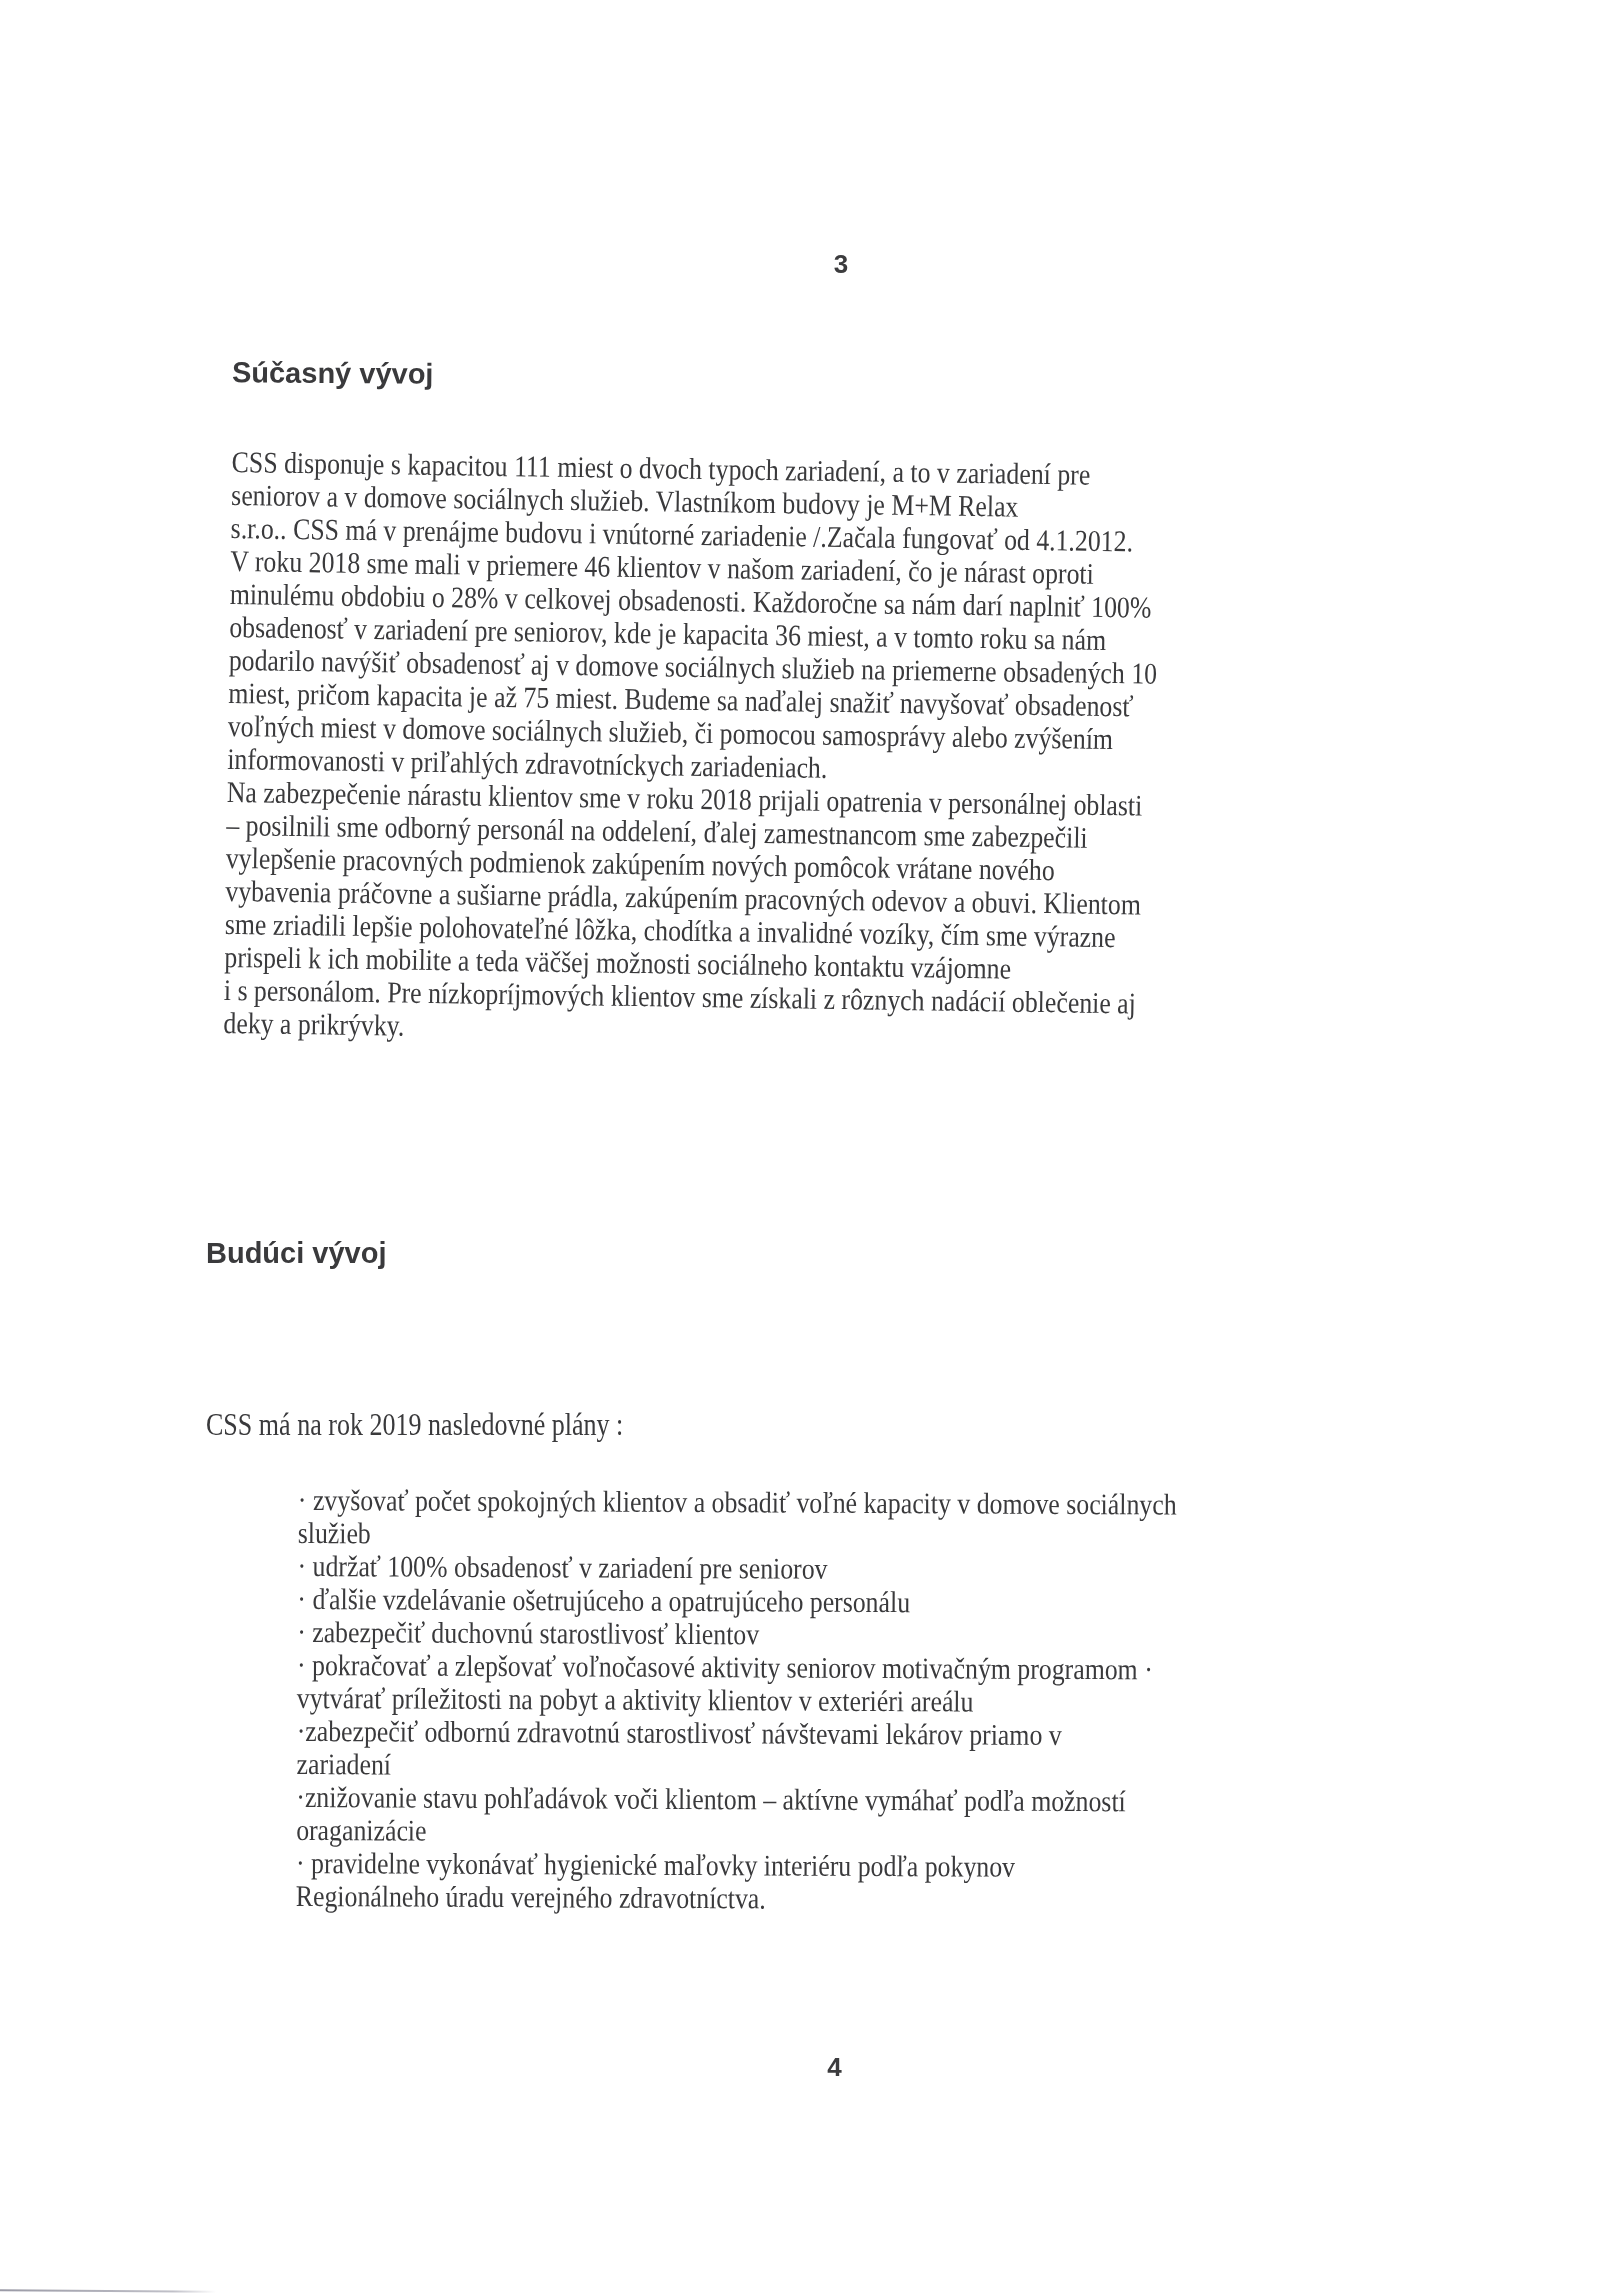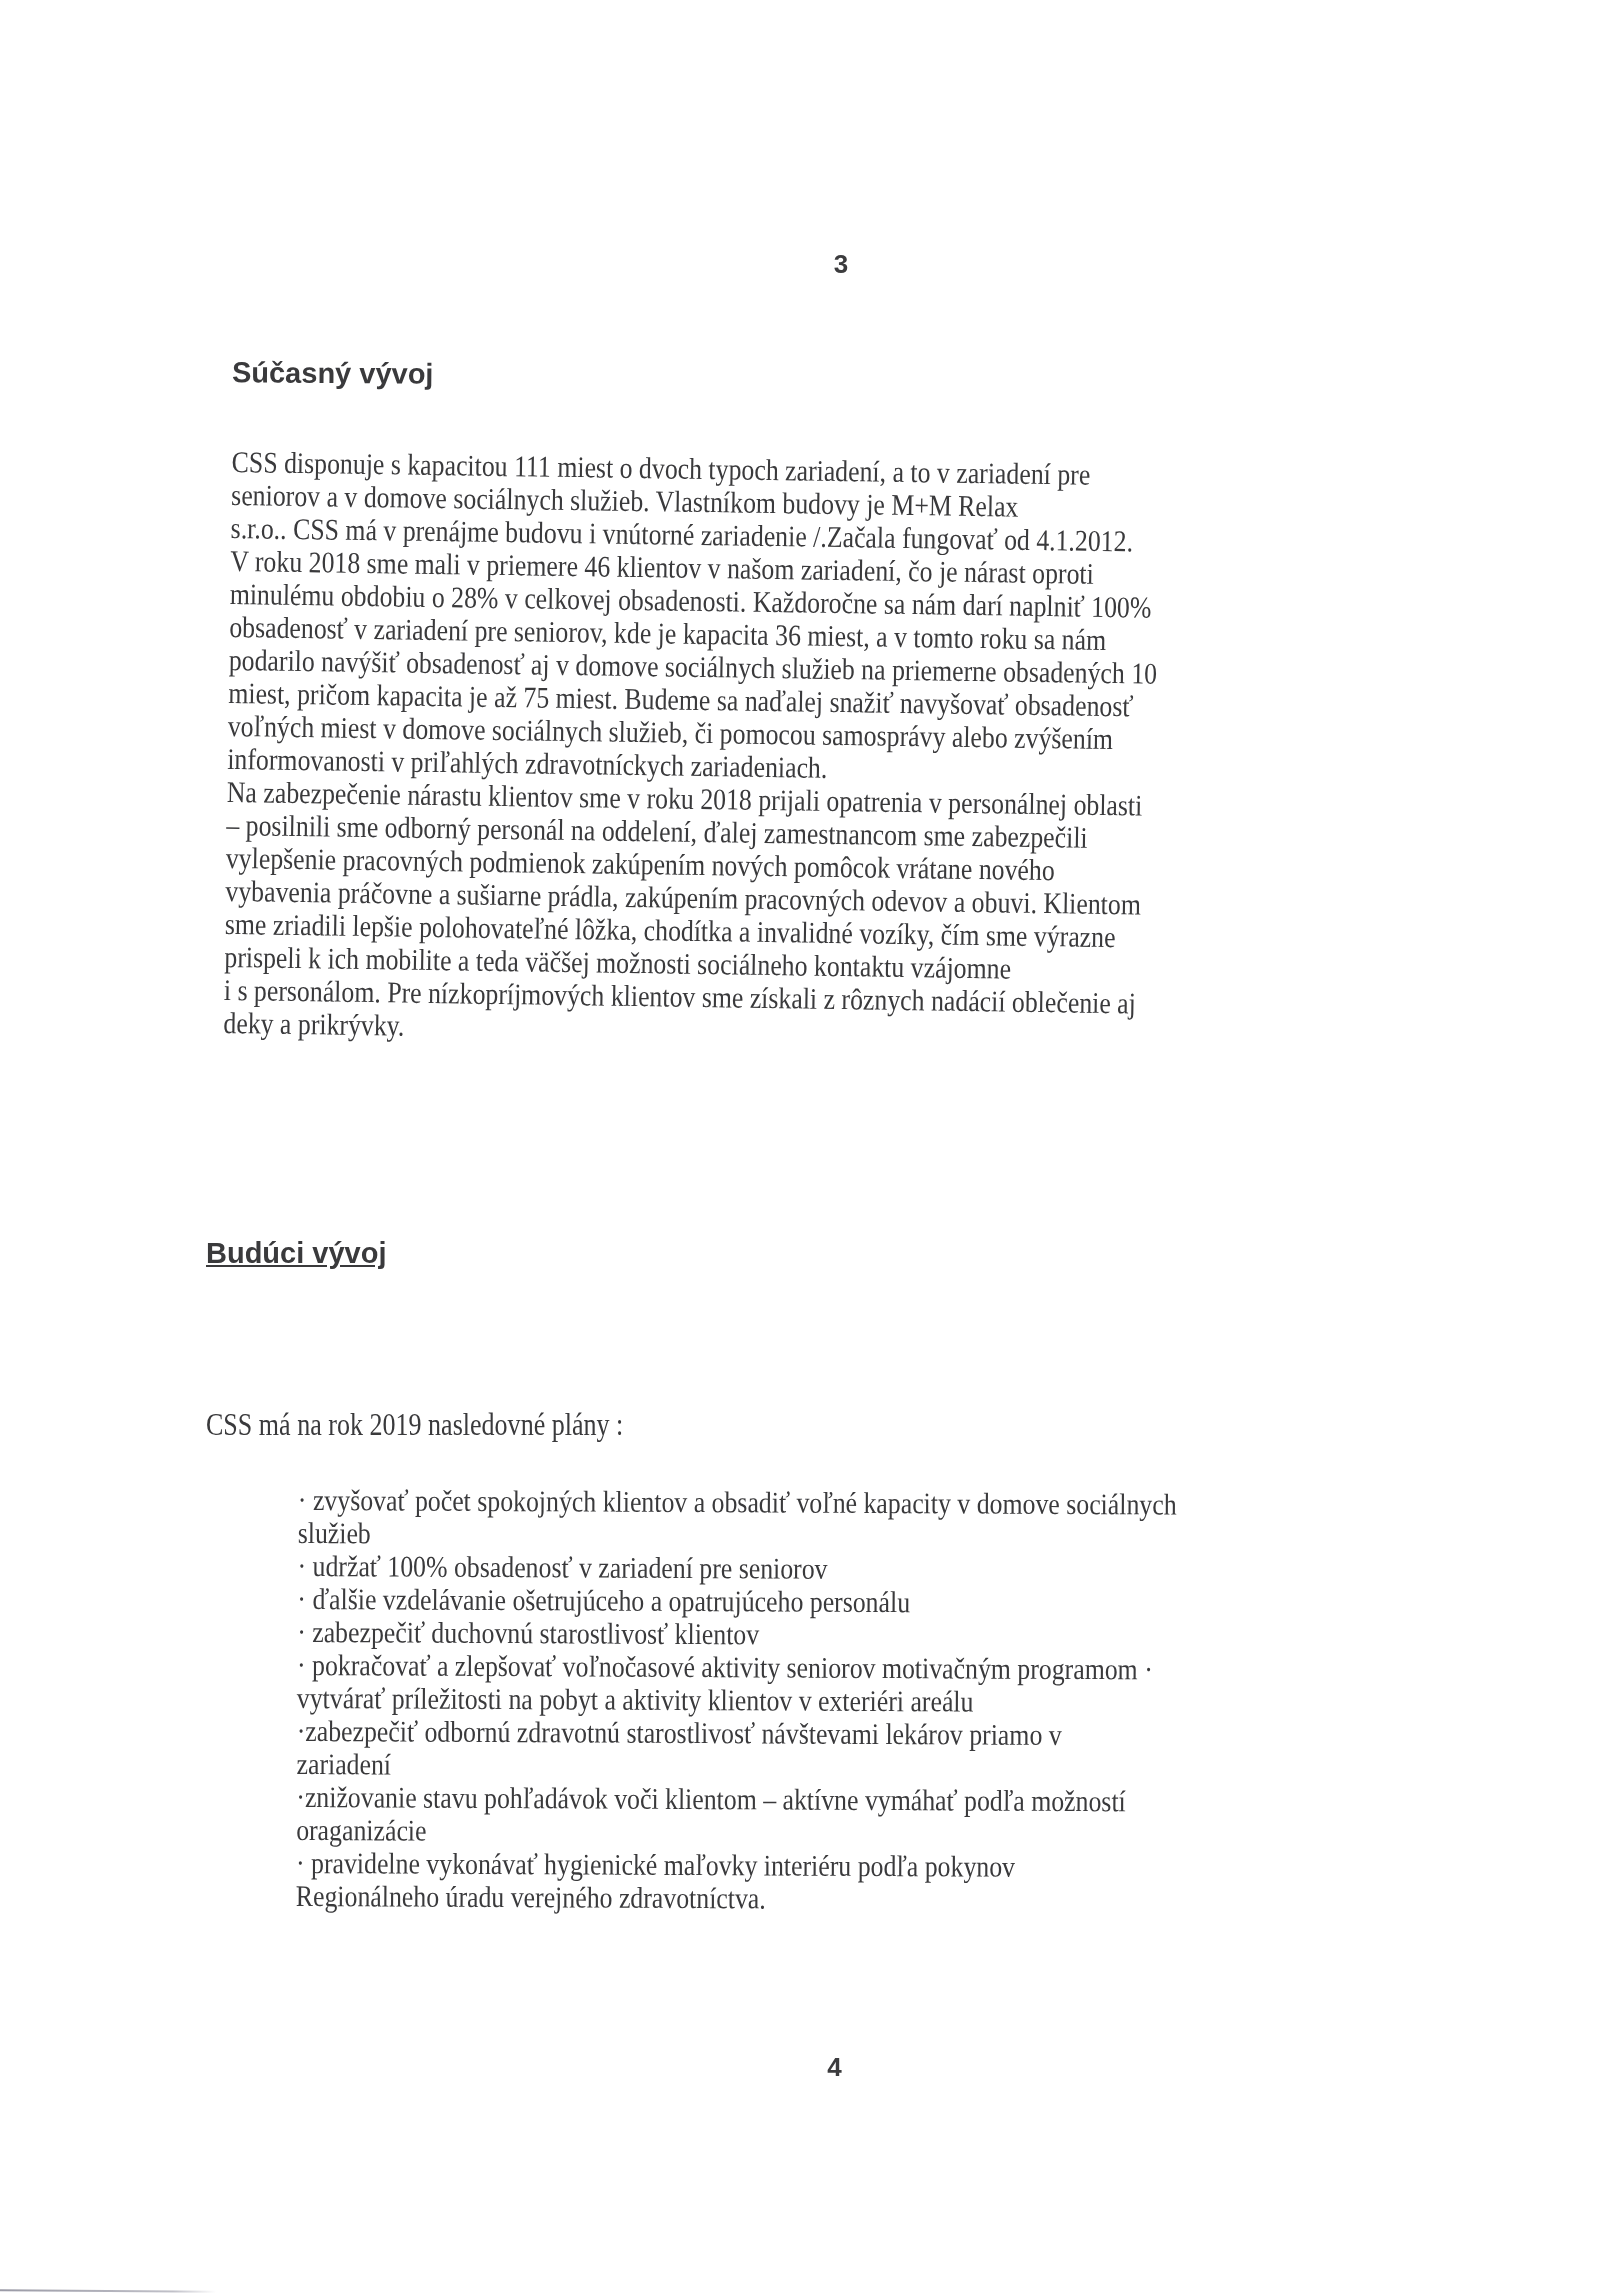--- a/index.html
+++ b/index.html
@@ -13,21 +13,21 @@
       font-size: 26px; color: #3c3c3e;
     }
     #pn-top { top: 249px; left: 29.5px; }
     #pn-bottom { top: 2052px; left: 23px; }
 
     .heading {
       position: absolute; font-family: "Liberation Sans", sans-serif;
       font-weight: bold; font-size: 29px; color: #3a3a3c;
     }
     #h-current { left: 232px; top: 357px; transform: rotate(0.4deg); }
-    #h-future { left: 206px; top: 1237px; text-decoration: underline; }
+    #h-future { left: 206px; top: 1237px; }
 
     .body-block {
       position: absolute; font-family: "Liberation Serif", serif;
       font-size: 30px; line-height: 34px; color: #3a3a3c;
       transform-origin: left top;
     }
     .body-block .line { white-space: nowrap; display: block; }
     #current-text {
       left: 232px; top: 445px; transform: rotate(0.85deg) scaleX(0.86);
     }

